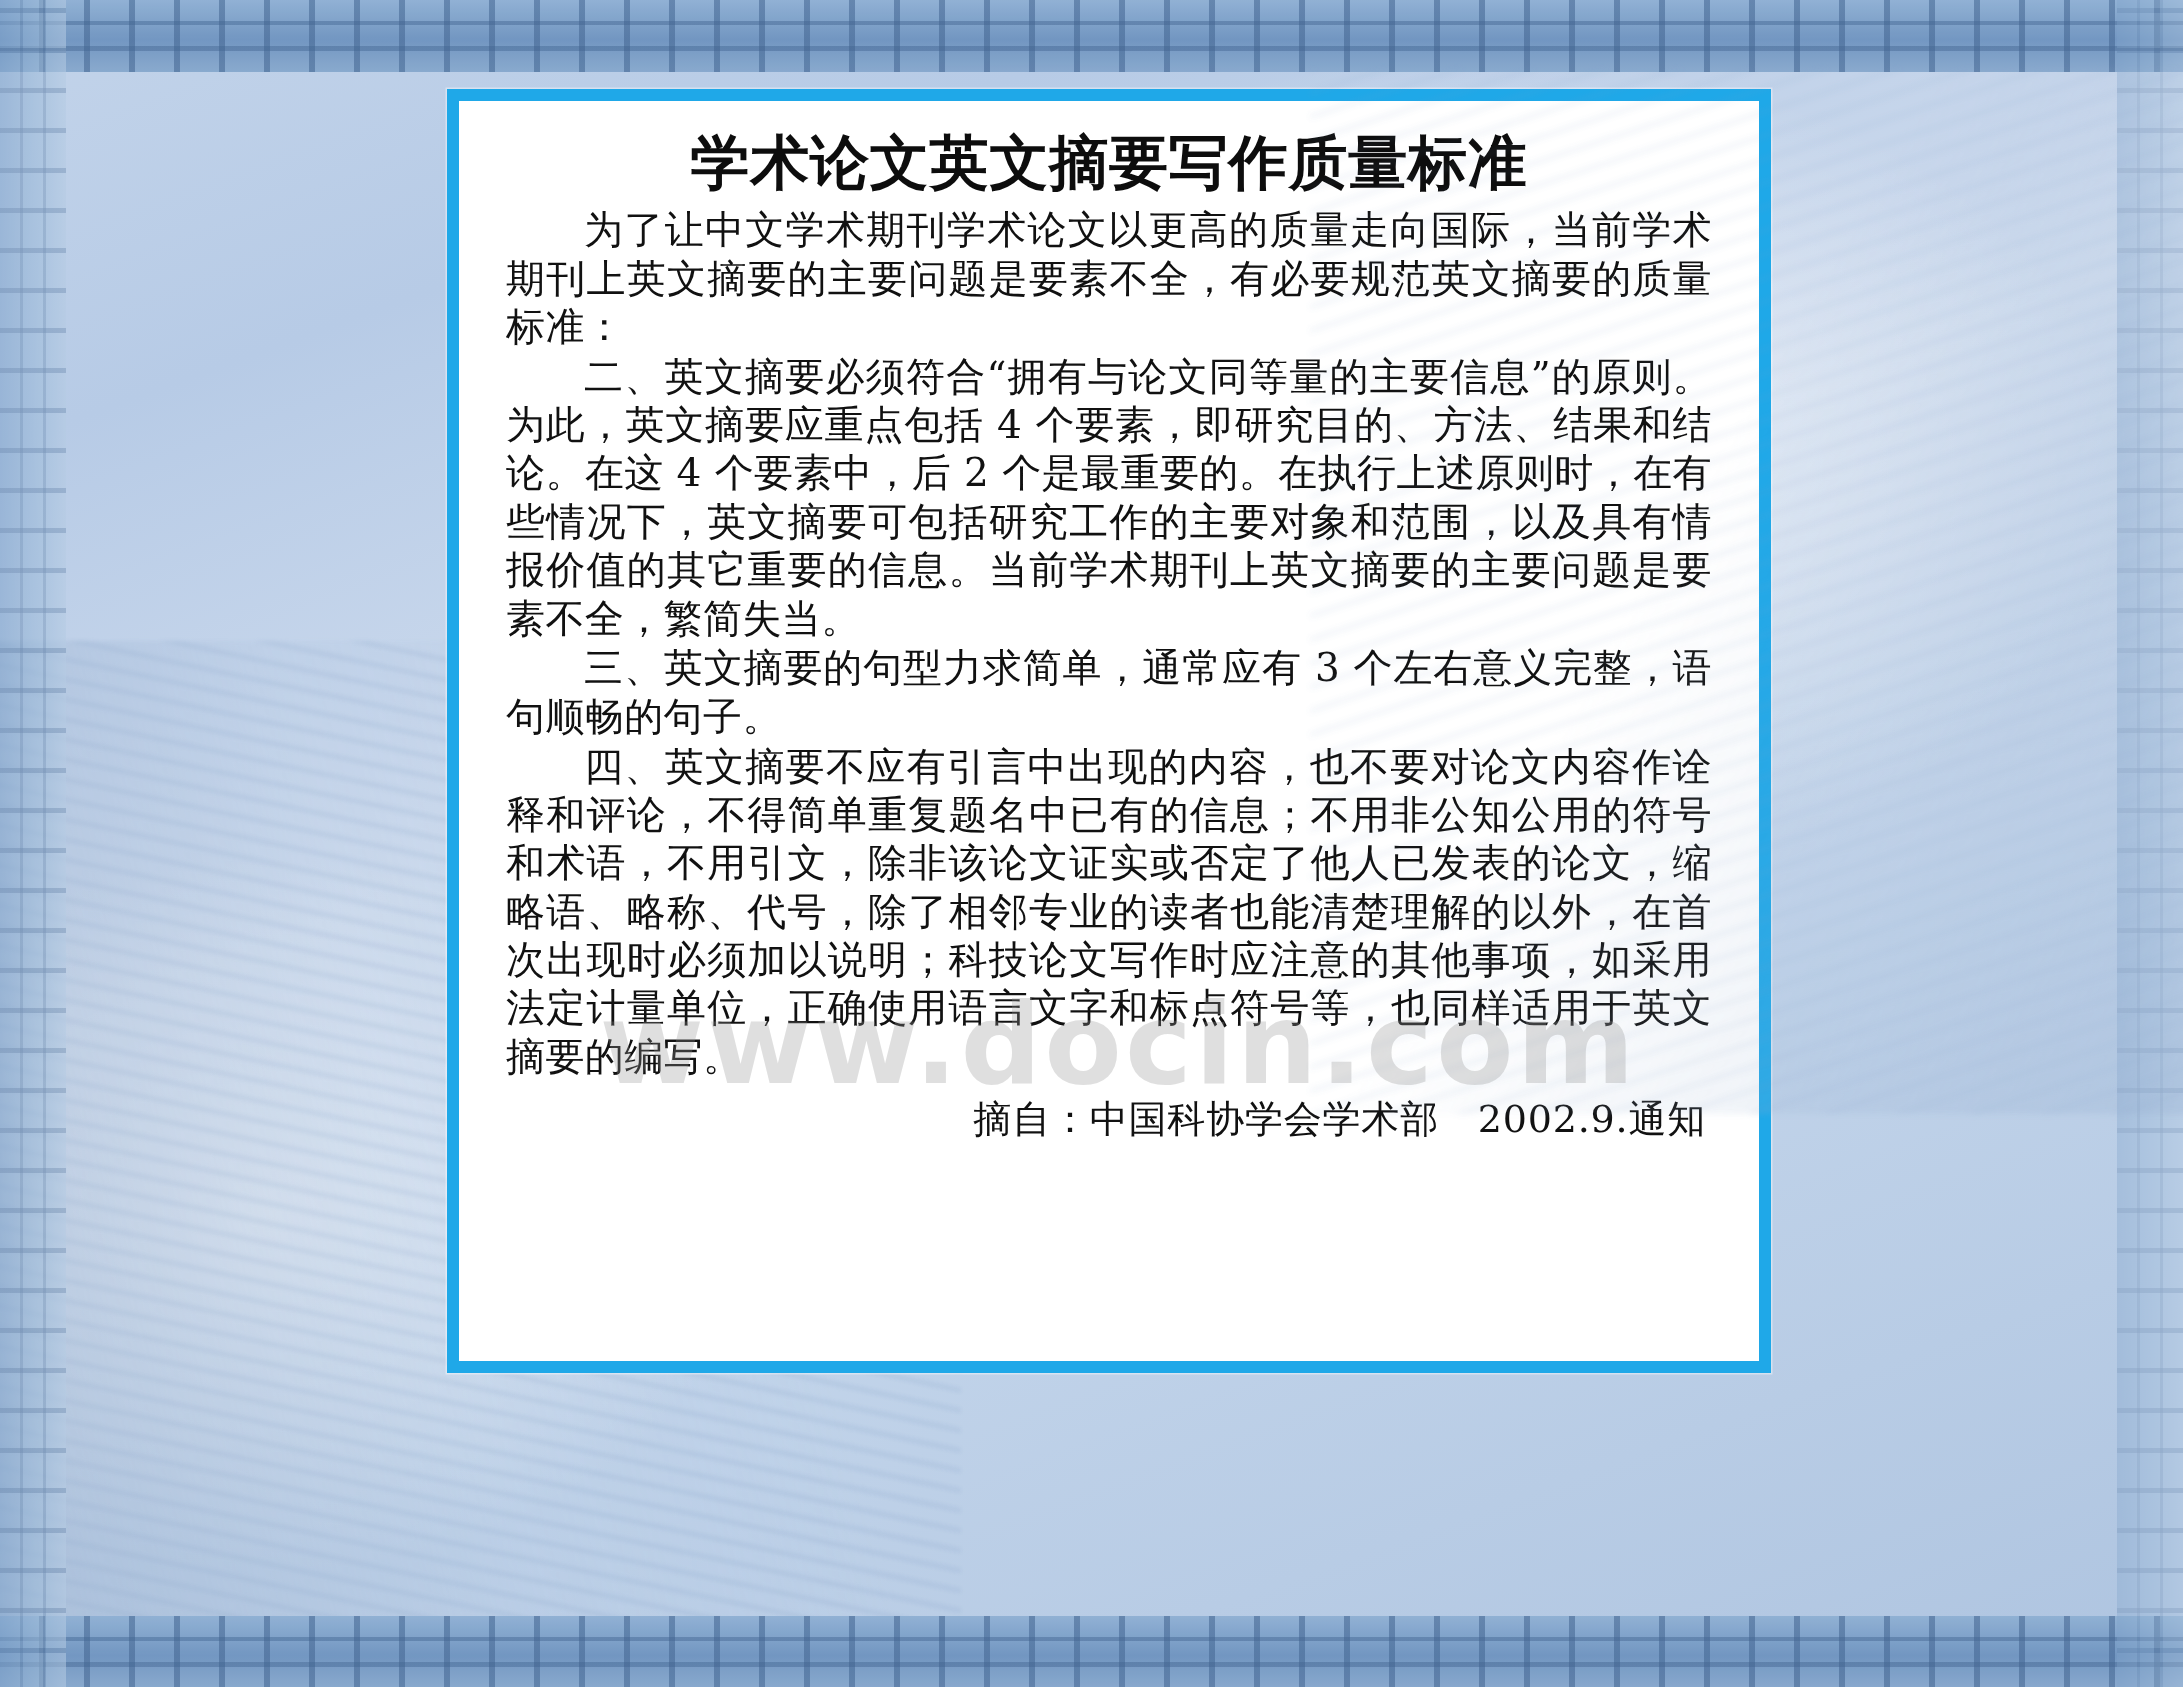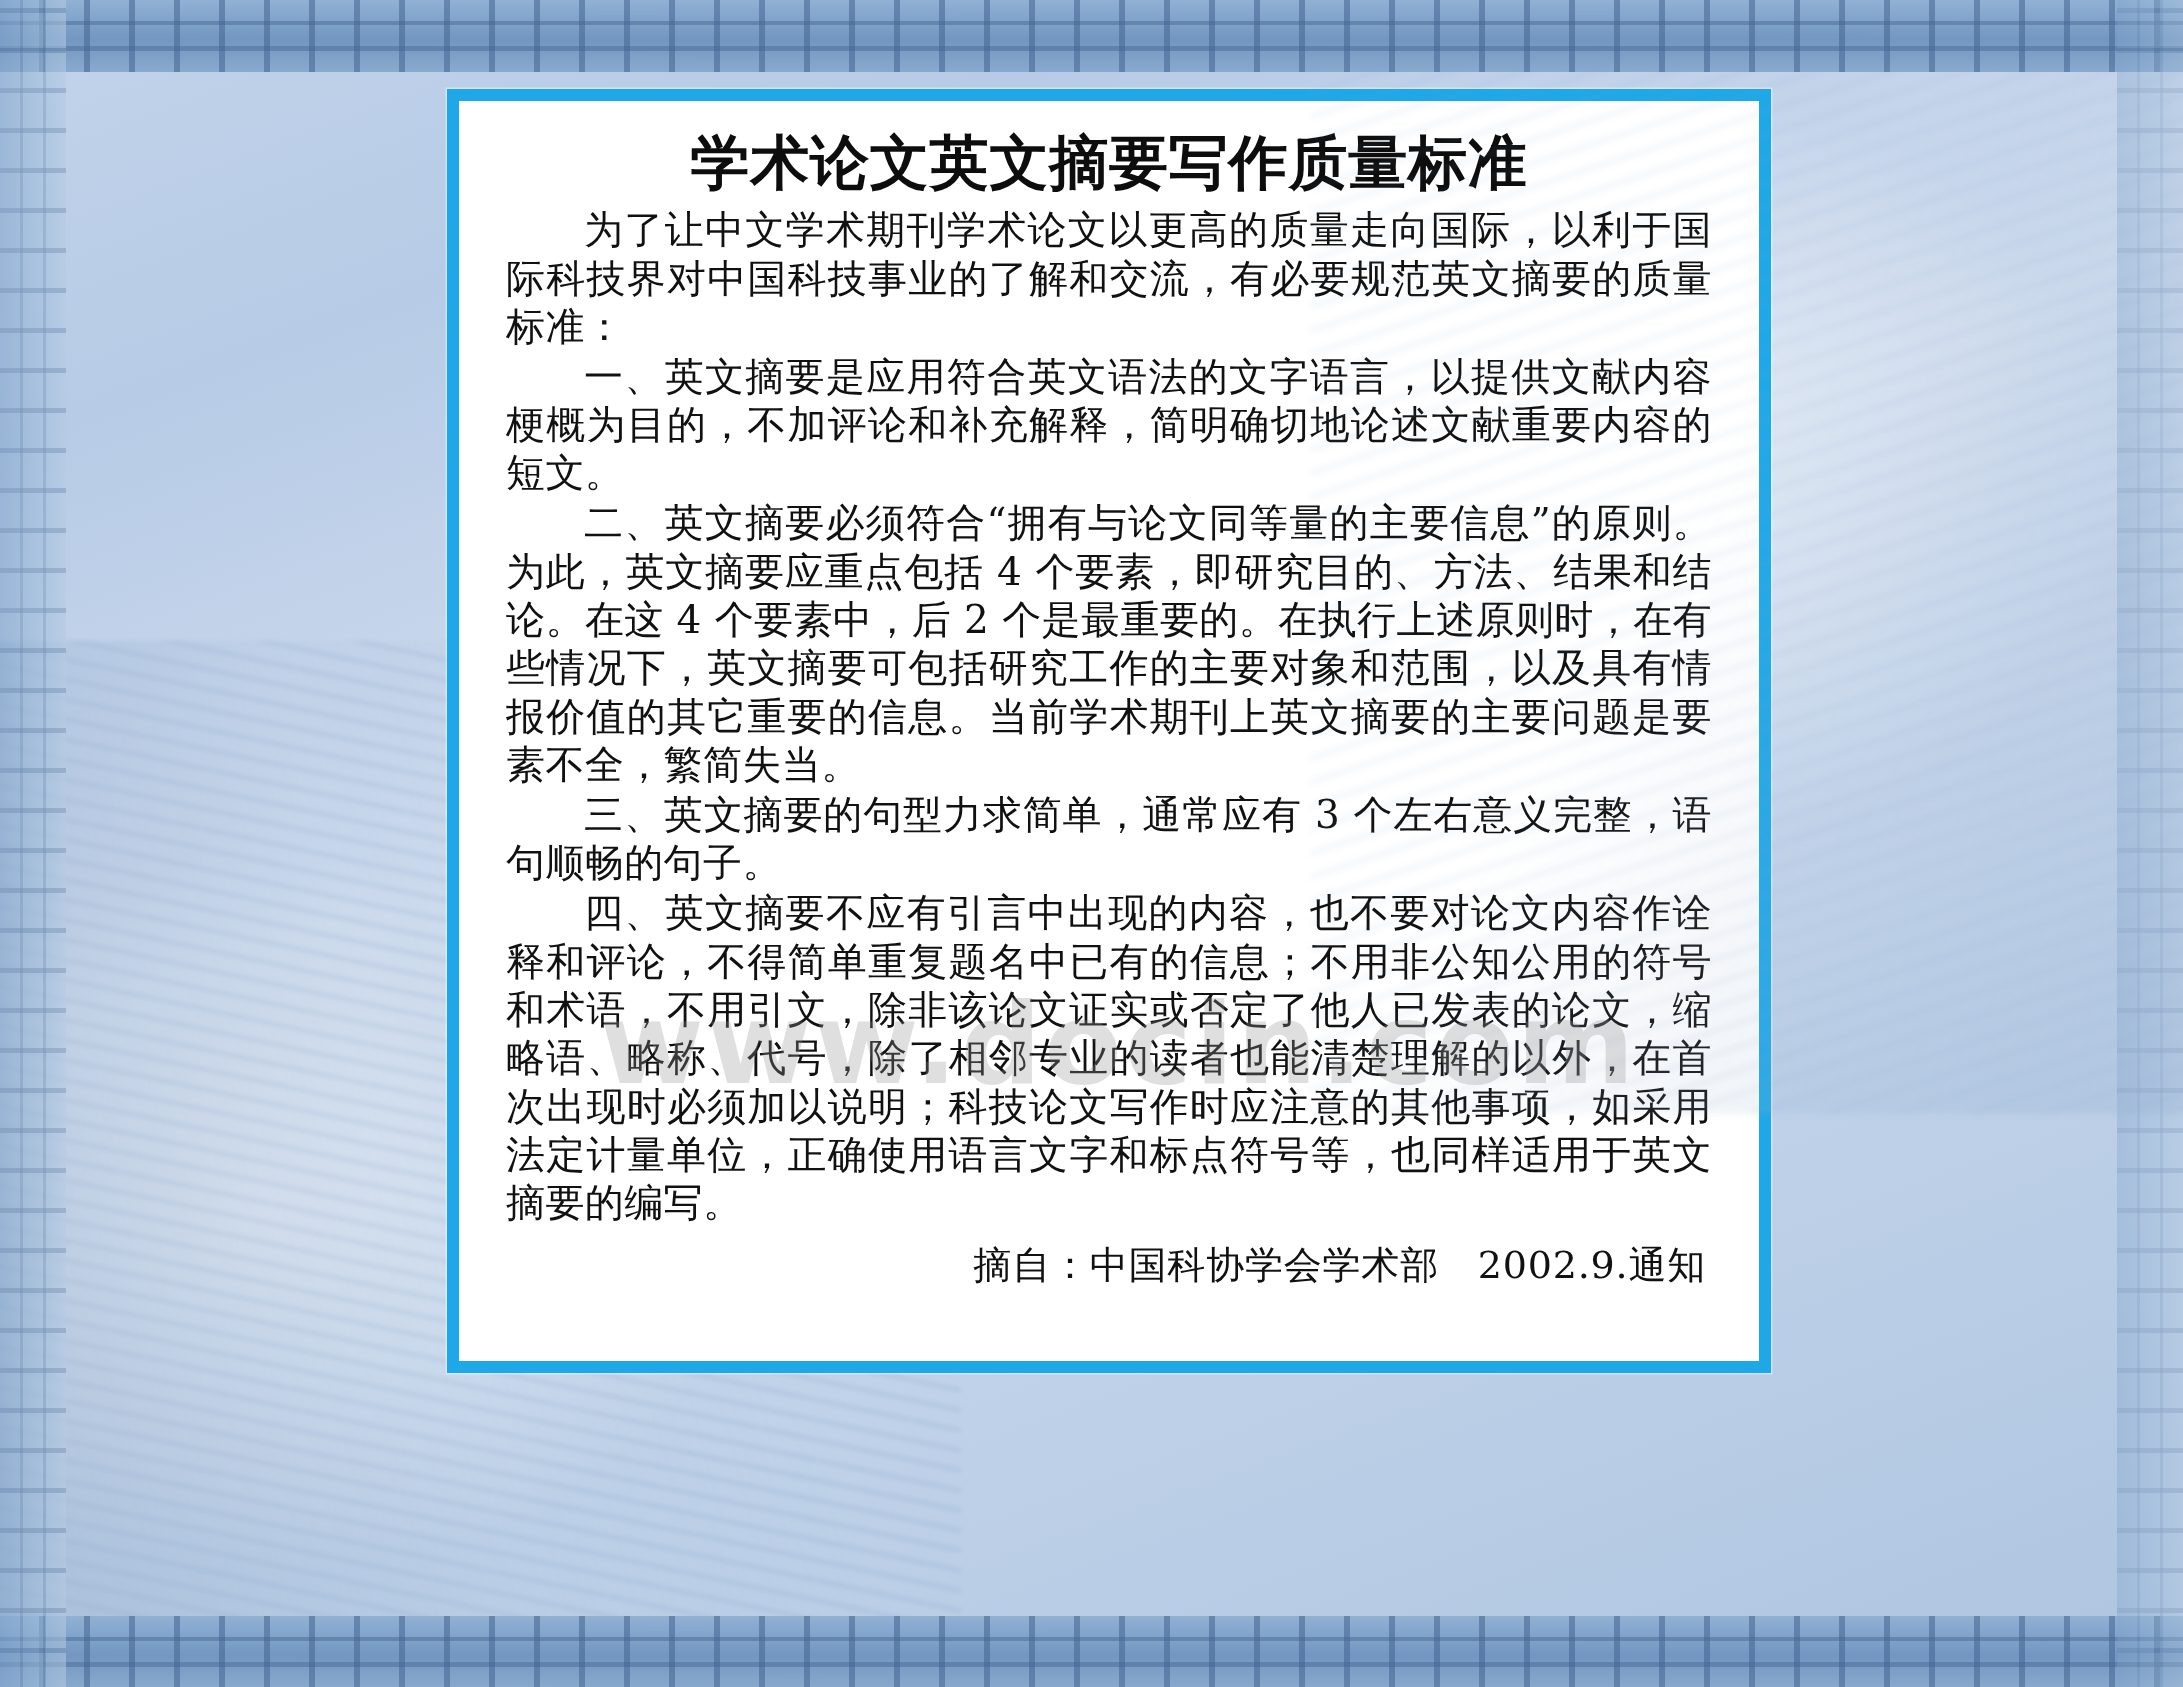--- a/index.html
+++ b/index.html
@@ -184,23 +184,22 @@
   <div class="brick-band top"></div>
   <div class="brick-band bottom"></div>
   <div class="brick-side left"></div>
   <div class="brick-side right"></div>
 
   <div id="doc-card">
     <div id="doc-inner">
 
       <div id="doc-title">学术论文英文摘要写作质量标准</div>
 
-      <p class="para">为了让中文学术期刊学术论文以更高的质量走向国际，以利于国际科技界对中国科技事业的了解和交流，有必要规范英文摘要的质量标准：</p>
-
-      <p class="para">一、英文摘要是应用符合英文语法的文字语言，以提供文献内容梗概为目的，不加评论和补充解释，简明确切地论述文献重要内容的短文。</p>
+      <p class="para">为了让中文学术期刊学术论文以更高的质量走向国际，当前学术期刊上英文摘要的主要问题是要素不全，有必要规范英文摘要的质量标准：</p>
+
 
       <p class="para">二、英文摘要必须符合“拥有与论文同等量的主要信息”的原则。为此，英文摘要应重点包括 4 个要素，即研究目的、方法、结果和结论。在这 4 个要素中，后 2 个是最重要的。在执行上述原则时，在有些情况下，英文摘要可包括研究工作的主要对象和范围，以及具有情报价值的其它重要的信息。当前学术期刊上英文摘要的主要问题是要素不全，繁简失当。</p>
 
       <p class="para">三、英文摘要的句型力求简单，通常应有 3 个左右意义完整，语句顺畅的句子。</p>
 
       <p class="para">四、英文摘要不应有引言中出现的内容，也不要对论文内容作诠释和评论，不得简单重复题名中已有的信息；不用非公知公用的符号和术语，不用引文，除非该论文证实或否定了他人已发表的论文，缩略语、略称、代号，除了相邻专业的读者也能清楚理解的以外，在首次出现时必须加以说明；科技论文写作时应注意的其他事项，如采用法定计量单位，正确使用语言文字和标点符号等，也同样适用于英文摘要的编写。</p>
 
       <div id="doc-source">摘自：中国科协学会学术部　2002.9.通知</div>
 
     </div>

